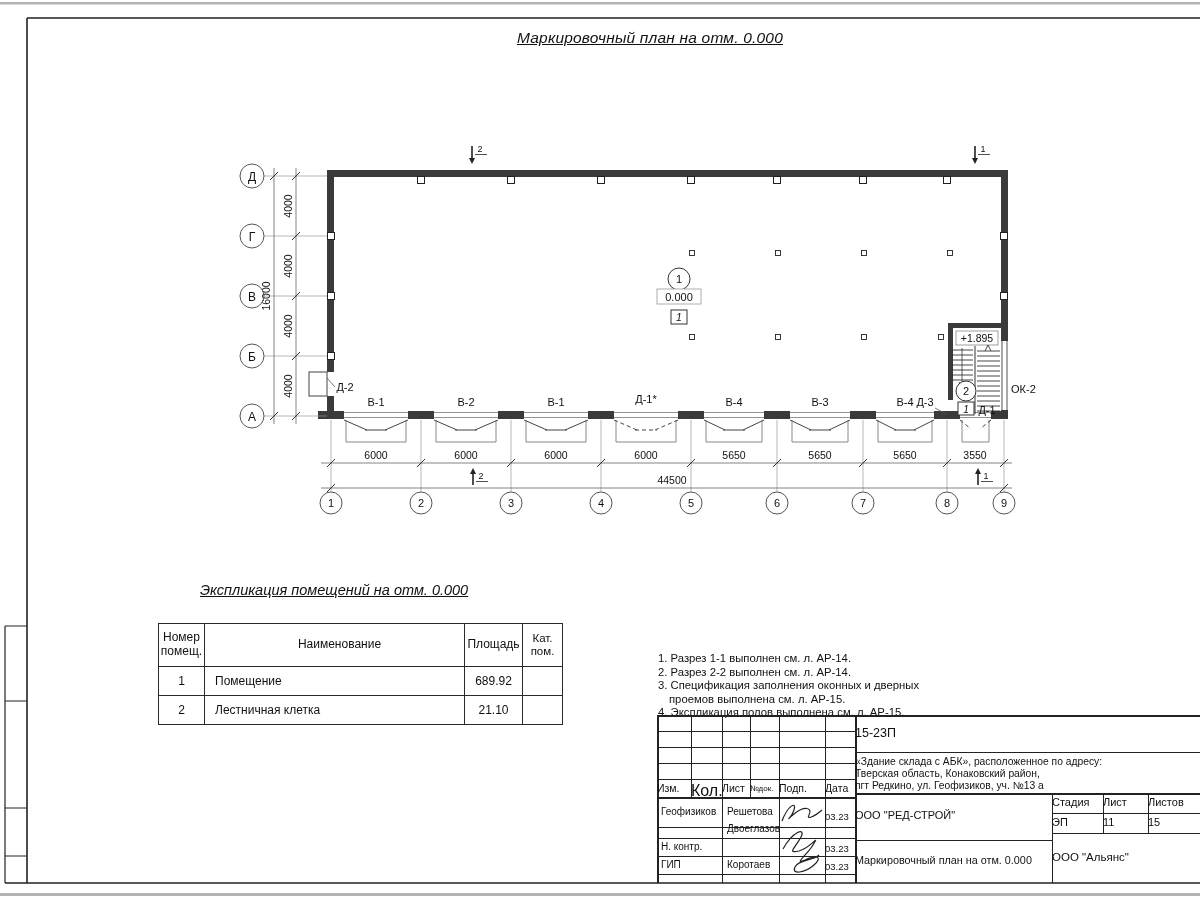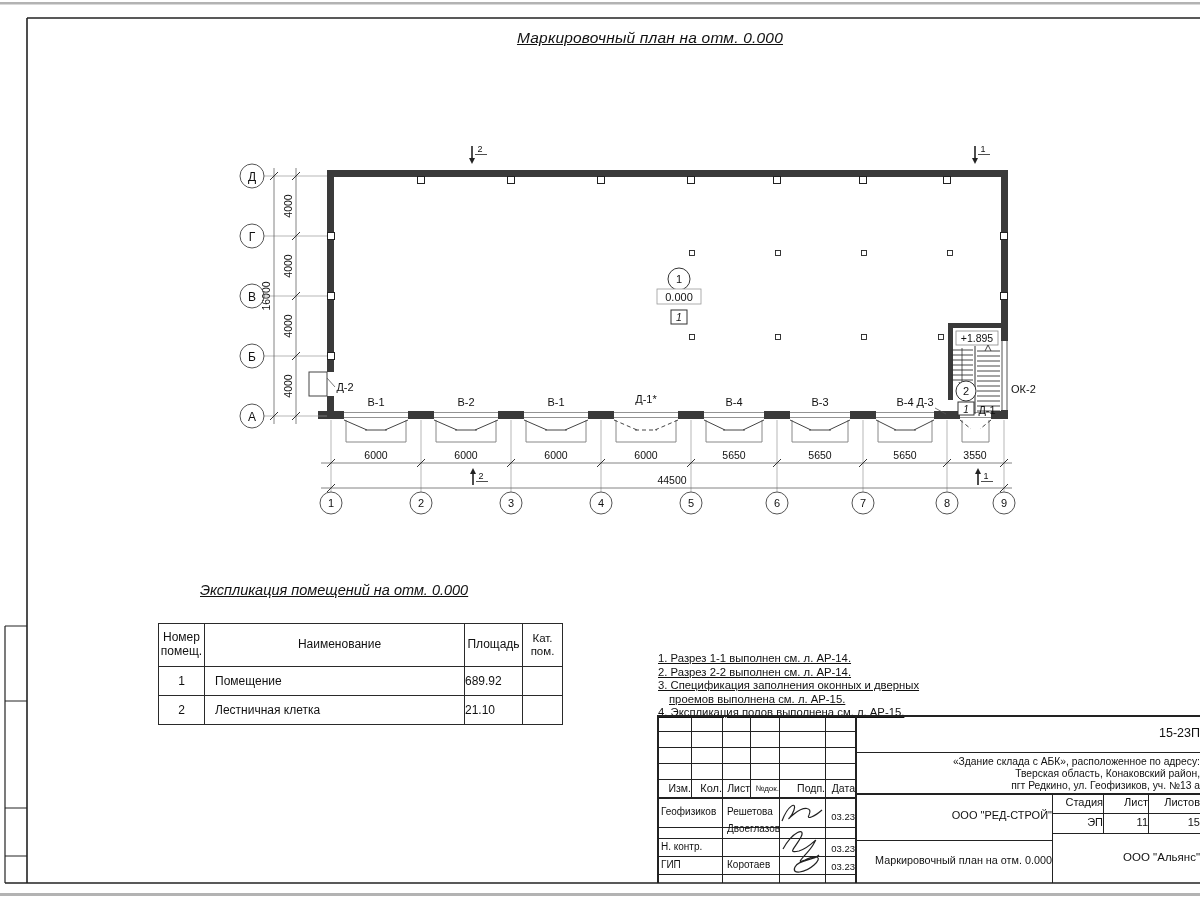--- a/index.html
+++ b/index.html
@@ -11,31 +11,31 @@
               font-style:italic;text-decoration:underline;letter-spacing:.2px;}
   .title-table{left:200px;top:582px;font-size:14.5px;font-style:italic;text-decoration:underline;}
   
   #rooms{left:158px;top:623px;border-collapse:collapse;table-layout:fixed;}
   #rooms td,#rooms th{border:1px solid #2a2a2a;font-size:12px;font-weight:normal;
                       padding:0;overflow:hidden;white-space:nowrap;}
   #rooms th{text-align:center;vertical-align:middle;height:42px;line-height:1.15;}
   #rooms td{height:28px;}
   .c-num{width:45px;text-align:center;}
   .c-name{width:249px;text-align:left;padding-left:10px !important;}
-  .c-area{width:57px;}
+  .c-area{width:57px;text-align:center;}
   .c-cat{width:39px;}
   
-  #notes{left:658px;top:652px;font-size:11.3px;line-height:13.6px;white-space:nowrap;text-decoration:underline;}
+  #notes{left:658px;top:652px;font-size:11.3px;line-height:13.6px;white-space:nowrap;}
   #notes .indent{padding-left:11px;}
   
   #tb{left:657px;top:715px;width:543px;height:168px;}
   .hl,.vl{position:absolute;background:#222;}
   .hl{height:1px;} .vl{width:1px;}
   .tbt{position:absolute;white-space:nowrap;font-size:10px;color:#111;}
-  .cen{text-align:right;}
+  .cen{text-align:left;}
 </style>
 </head>
 <body>
 <div id="sheet">
 
 <svg class="abs" style="left:0;top:0" width="1200" height="900" viewBox="0 0 1200 900">
 
   <g>
     <rect x="0" y="2" width="1200" height="2.5" fill="#b3b3b3"></rect>
     <rect x="0" y="893" width="1200" height="3" fill="#b3b3b3"></rect>
@@ -413,21 +413,21 @@
   <div class="vl" style="left:491px;top:78px;height:40px"></div>
   <div class="hl" style="left:395px;top:98px;width:148px"></div>
   <div class="hl" style="left:395px;top:118px;width:148px"></div>
 
   <div class="tbt cen" style="left:198px;top:11px;width:345px;font-size:12.5px">15-23П</div>
   <div class="tbt cen" style="left:198px;top:41px;width:345px;font-size:10.3px">«Здание склада с АБК», расположенное по адресу:</div>
   <div class="tbt cen" style="left:198px;top:53px;width:345px;font-size:10.3px">Тверская область, Конаковский район,</div>
   <div class="tbt cen" style="left:198px;top:65px;width:345px;font-size:10.3px">пгт Редкино, ул. Геофизиков, уч. №13 а</div>
 
   <div class="tbt cen" style="left:0;top:67px;width:34px;font-size:10.5px">Изм.</div>
-  <div class="tbt cen" style="left:34px;top:67px;width:31px;font-size:11px">Кол.</div>
+  <div class="tbt cen" style="left:34px;top:67px;width:31px;font-size:16px">Кол.</div>
   <div class="tbt cen" style="left:65px;top:67px;width:28px;font-size:10.5px">Лист</div>
   <div class="tbt cen" style="left:93px;top:69px;width:29px;font-size:8px">№док.</div>
   <div class="tbt cen" style="left:122px;top:67px;width:46px;font-size:10.5px">Подп.</div>
   <div class="tbt cen" style="left:168px;top:67px;width:30px;font-size:10.5px">Дата</div>
 
   <div class="tbt" style="left:4px;top:91px">Геофизиков</div>
   <div class="tbt" style="left:70px;top:91px">Решетова</div>
   <div class="tbt cen" style="left:168px;top:96px;width:30px;font-size:9.5px">03.23</div>
   <div class="tbt" style="left:4px;top:126px">Н. контр.</div>
   <div class="tbt" style="left:70px;top:108px">Двоеглазов</div>

